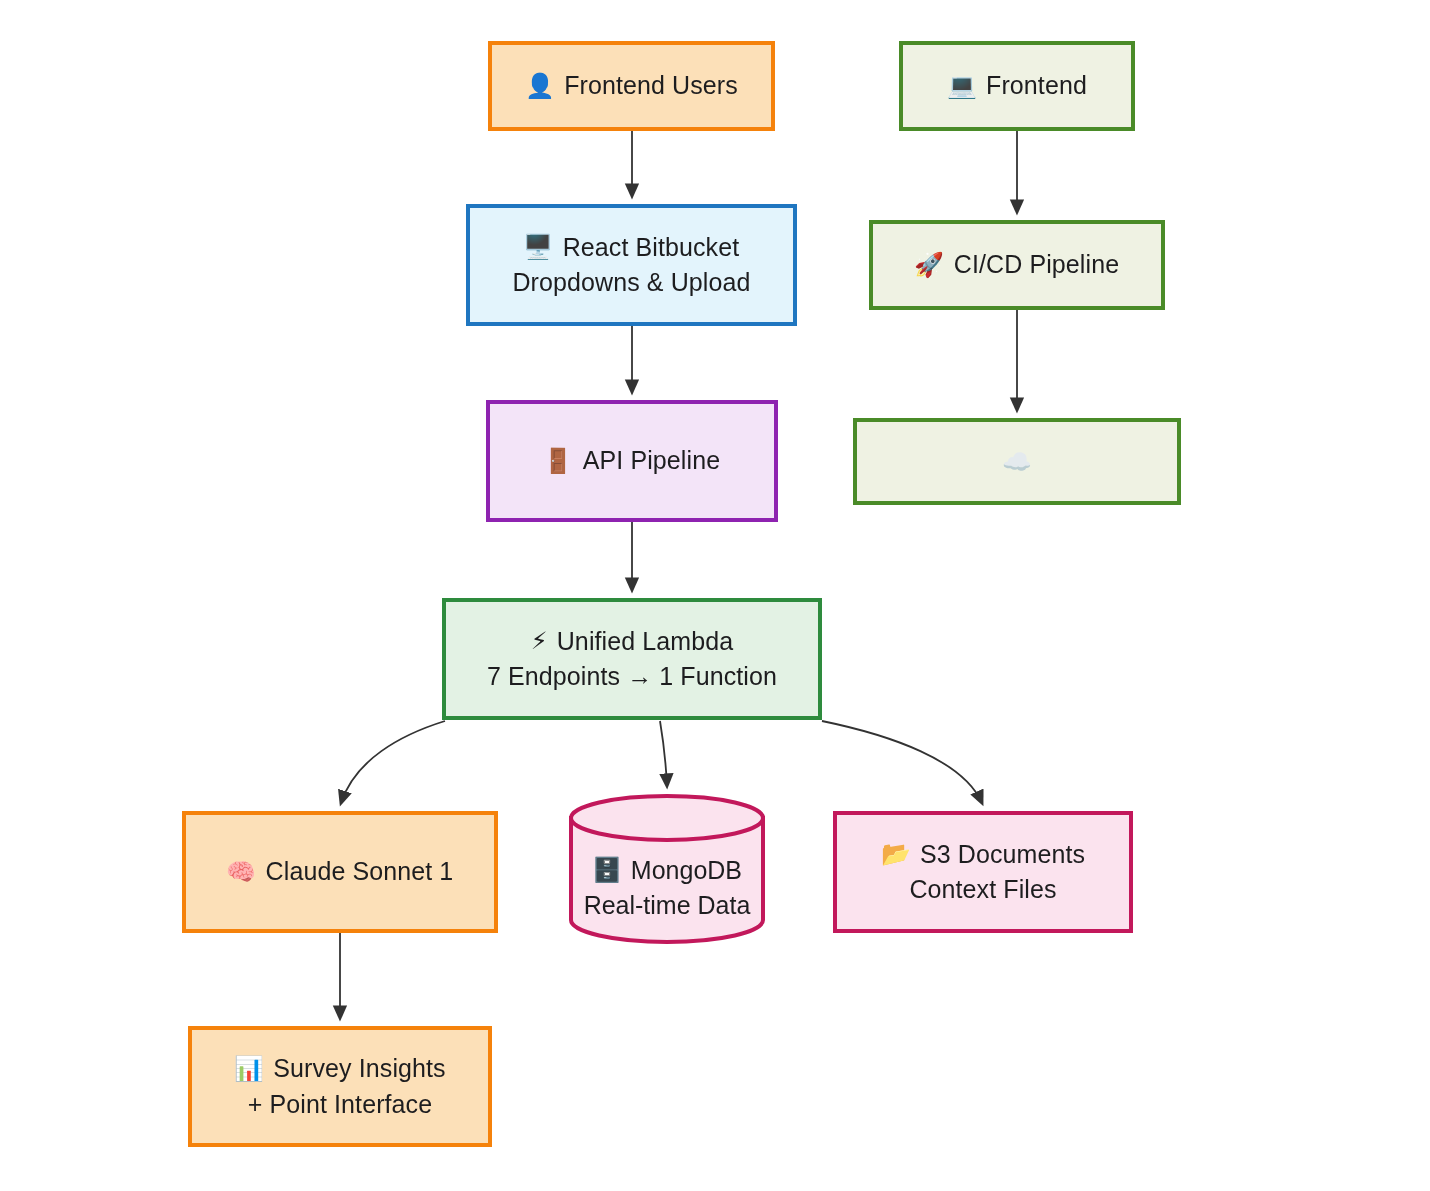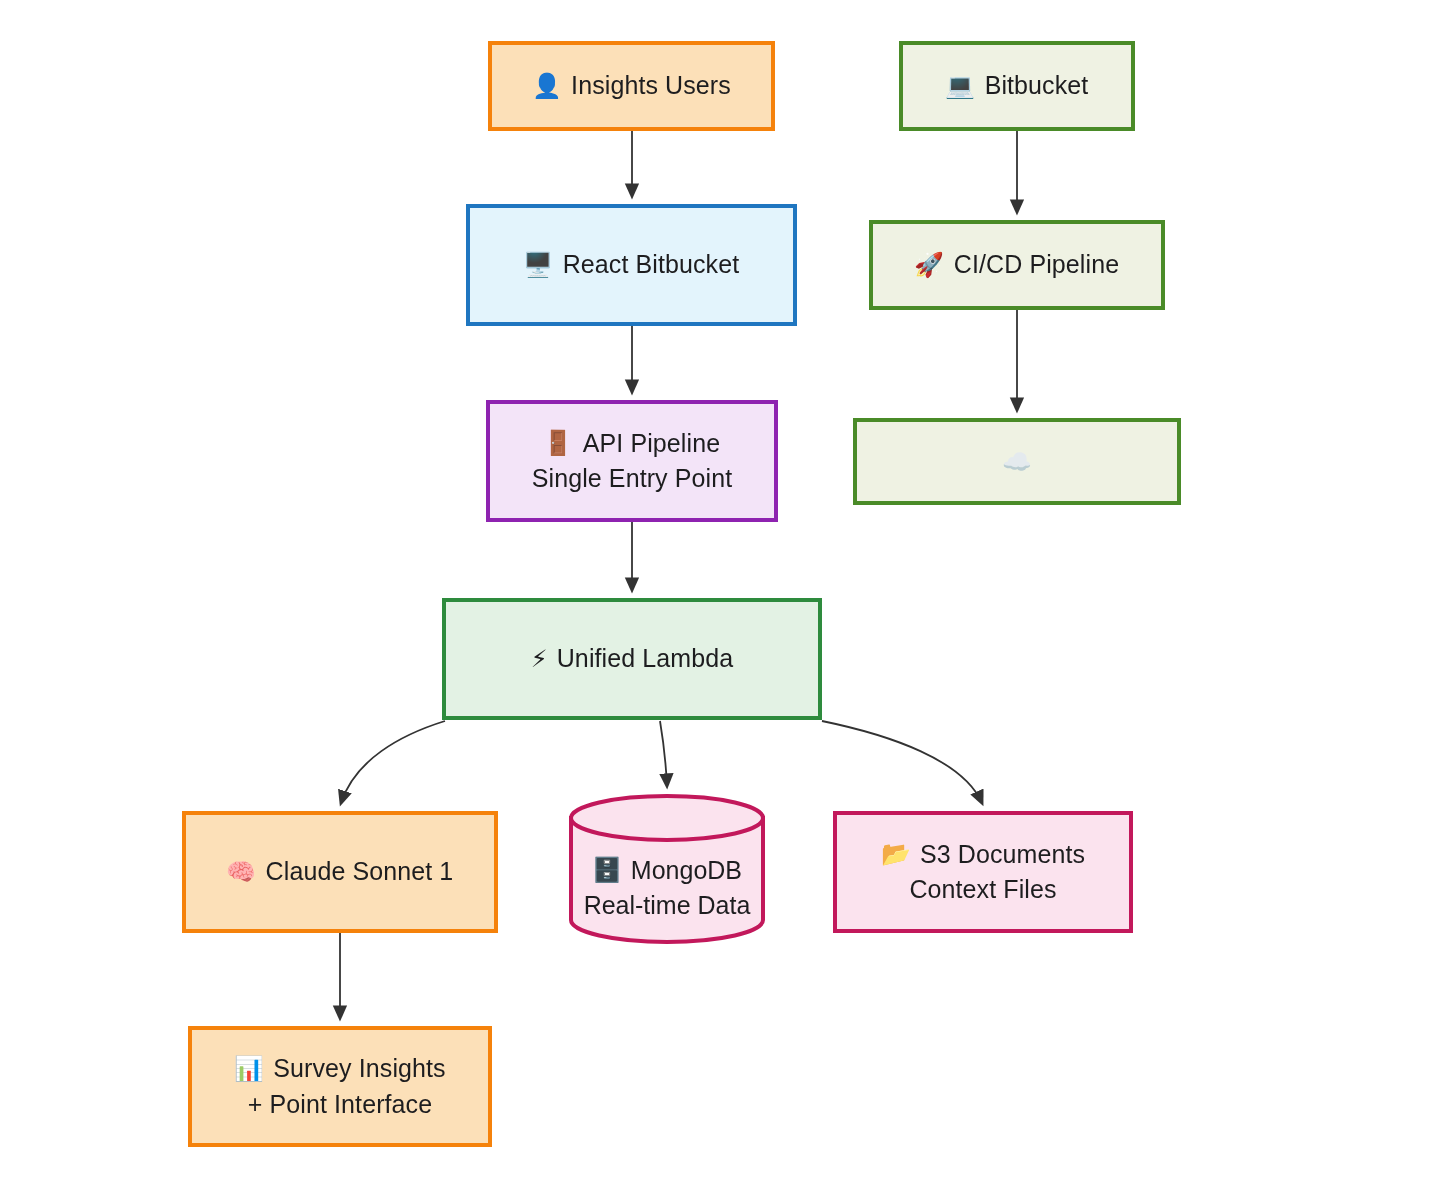--- a/index.html
+++ b/index.html
@@ -137,44 +137,45 @@
     <path d="M340,933 L340,1018" stroke="#333333" stroke-width="1.8" fill="none" marker-end="url(#arrow)"></path>
 
     <path d="M1017,131 L1017,212" stroke="#333333" stroke-width="1.8" fill="none" marker-end="url(#arrow)"></path>
 
     <path d="M1017,310 L1017,410" stroke="#333333" stroke-width="1.8" fill="none" marker-end="url(#arrow)"></path>
   </svg>
 
   <div class="node" id="n-internal-users" style="border-color:#F5820B;background:#FCE0B8;">
     <span class="line lead">
       <span class="emoji">👤</span>
-      <span>Insights Users</span>
+      <span>Frontend Users</span>
     </span>
   </div>
 
   <div class="node" id="n-react-frontend" style="border-color:#1F76C0;background:#E3F4FC;">
     <span class="line lead">
       <span class="emoji">🖥️</span>
       <span>React Bitbucket</span>
     </span>
+    <span class="line">Dropdowns &amp; Upload</span>
   </div>
 
   <div class="node" id="n-api-gateway" style="border-color:#8E23B0;background:#F3E4F8;">
     <span class="line lead">
       <span class="emoji">🚪</span>
       <span>API Pipeline</span>
     </span>
-    <span class="line">Single Entry Point</span>
   </div>
 
   <div class="node" id="n-unified-lambda" style="border-color:#2E8B3D;background:#E3F2E4;">
     <span class="line lead">
       <span class="emoji">⚡</span>
       <span>Unified Lambda</span>
     </span>
+    <span class="line">7 Endpoints → 1 Function</span>
   </div>
 
   <div class="node" id="n-claude-sonnet" style="border-color:#F5820B;background:#FCE0B8;">
     <span class="line lead">
       <span class="emoji">🧠</span>
       <span>Claude Sonnet 1</span>
     </span>
   </div>
 
   <div id="n-mongodb">
@@ -203,21 +204,21 @@
     <span class="line lead">
       <span class="emoji">📊</span>
       <span>Survey Insights</span>
     </span>
     <span class="line">+ Point Interface</span>
   </div>
 
   <div class="node" id="n-bitbucket" style="border-color:#4A8B28;background:#EFF2E3;">
     <span class="line lead">
       <span class="emoji">💻</span>
-      <span>Bitbucket</span>
+      <span>Frontend</span>
     </span>
   </div>
 
   <div class="node" id="n-cicd-pipeline" style="border-color:#4A8B28;background:#EFF2E3;">
     <span class="line lead">
       <span class="emoji">🚀</span>
       <span>CI/CD Pipeline</span>
     </span>
   </div>
 

